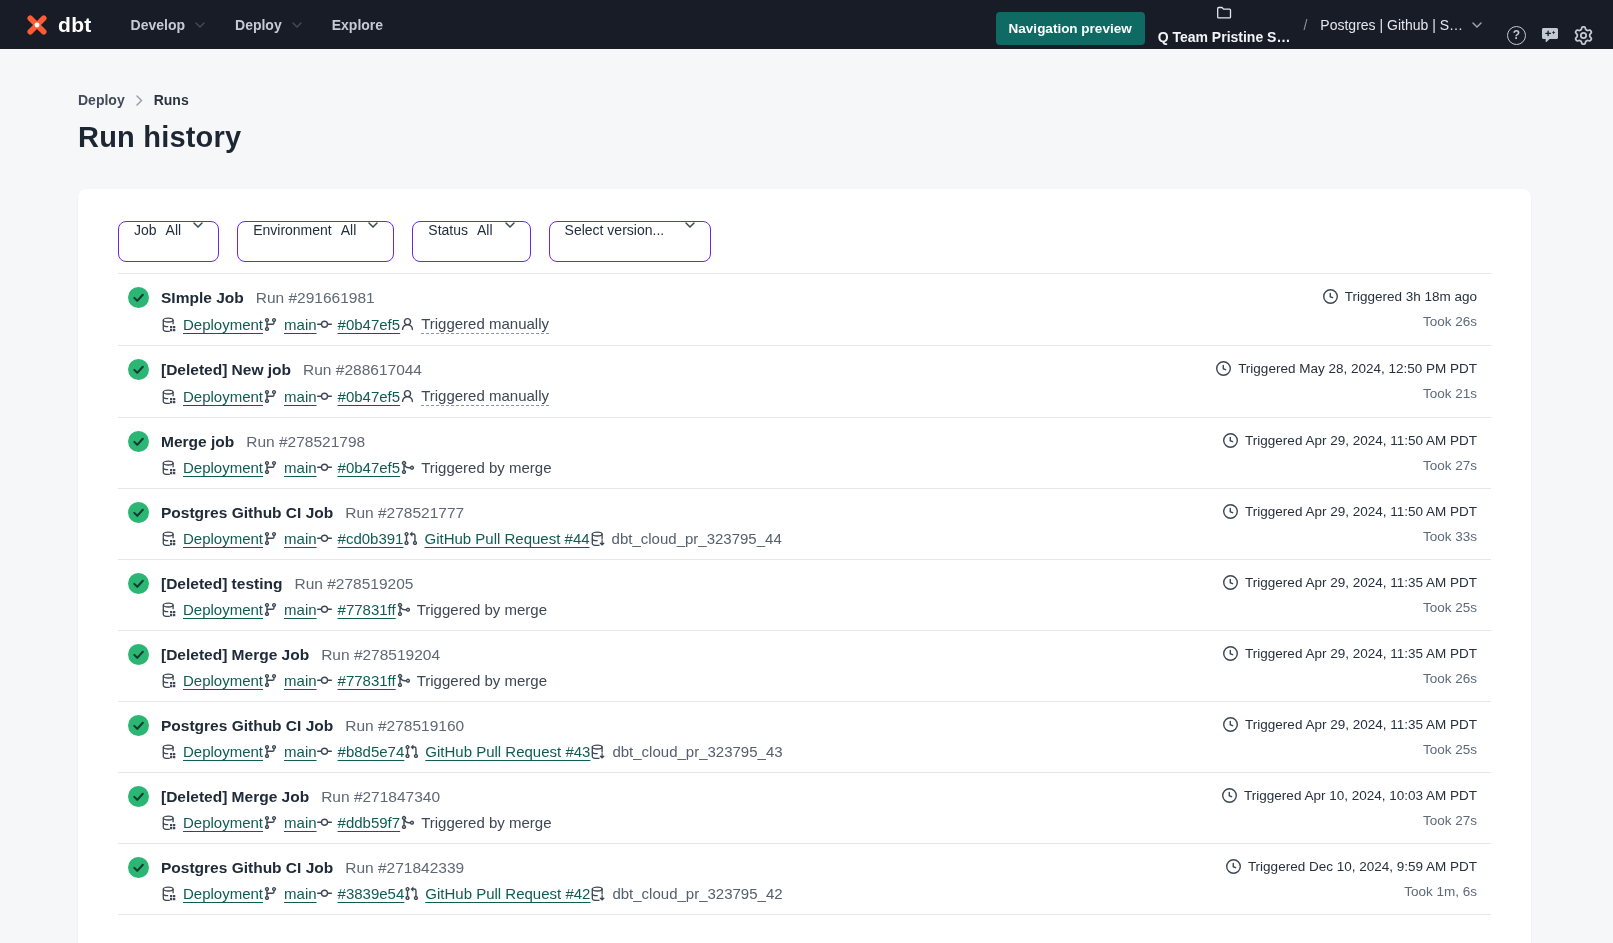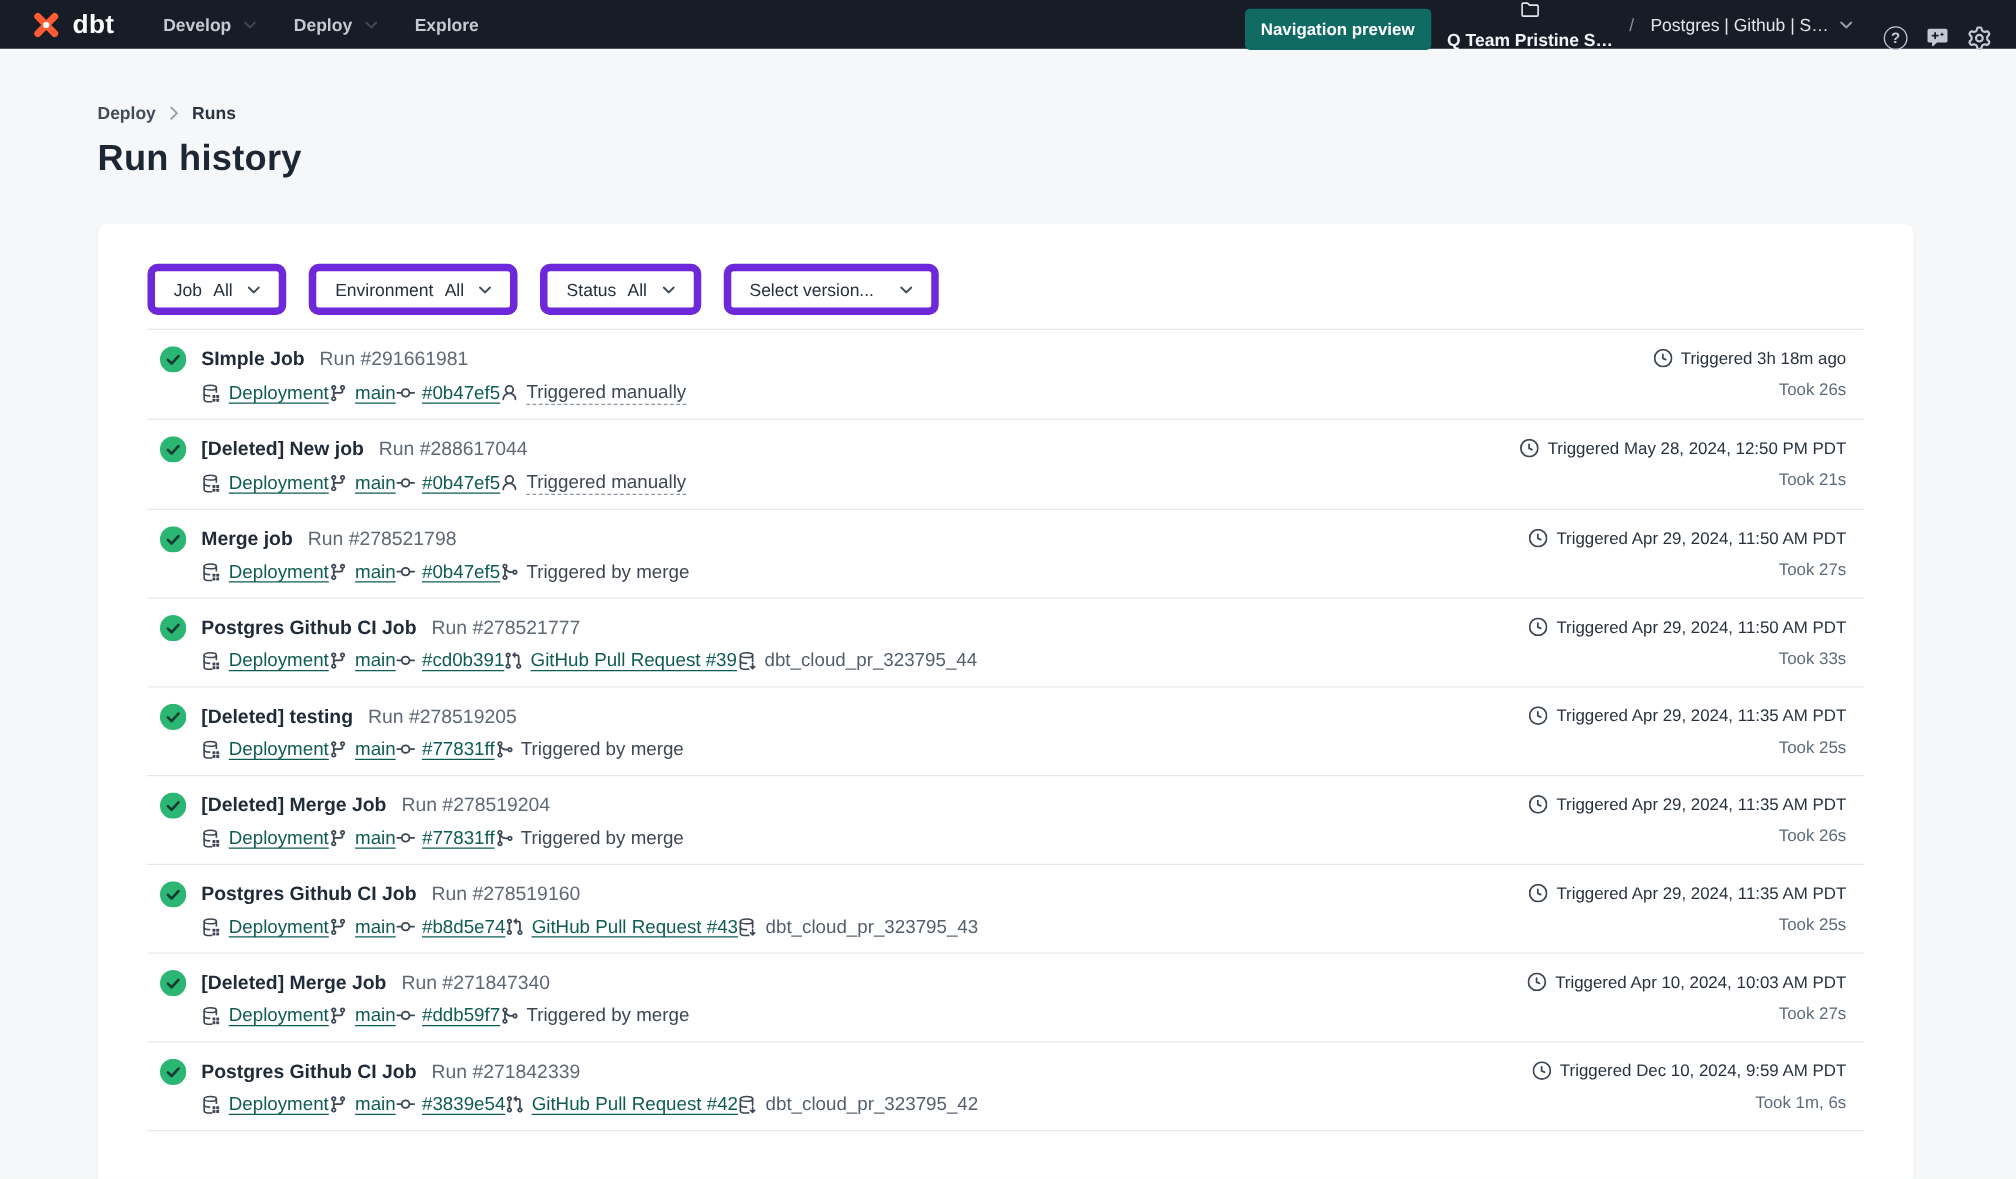--- a/index.html
+++ b/index.html
@@ -1,20 +1,20 @@
 <!DOCTYPE html>
 <html><head>
 <meta charset="utf-8">
 <style>
   * { margin:0; padding:0; box-sizing:border-box; }
   html,body { width:1613px; height:943px; overflow:hidden; }
   body { font-family:"Liberation Sans", sans-serif; background:#f6f7f8; color:#202b39; }
 
   
-  .topnav { height:39px; background:#171c26; display:flex; align-items:center; padding:0 20px 0 24px; }
+  .topnav { height:49px; background:#171c26; display:flex; align-items:center; padding:0 20px 0 24px; }
   .logo { display:flex; align-items:center; gap:8px; margin-right:24px; cursor:pointer; }
   .logo-text { color:#ffffff; font-size:21px; font-weight:700; letter-spacing:.3px; }
   .nav-item { color:#c6cbd3; font-size:14px; font-weight:700; display:flex; align-items:center; gap:7px; padding:0 15px; height:49px; cursor:pointer; }
   .nav-right { margin-left:auto; display:flex; align-items:flex-end; gap:13px; }
   .preview-btn { background:#0e6a63; color:#ffffff; font-size:13.5px; font-weight:700; padding:9px 13px; border-radius:4px; border:none; font-family:inherit; cursor:pointer; }
   .proj-crumb { display:flex; align-items:center; gap:8px; font-size:14px; }
   .proj-name { color:#f2f4f7; font-weight:700; display:flex; align-items:center; gap:8px; cursor:pointer;flex-direction:column; }
   .crumb-slash { color:#8b93a2; padding:0 5px; font-weight:400; }
   .env-picker { color:#e3e7ec; font-weight:400; display:flex; align-items:center; gap:9px; cursor:pointer; }
   .nav-icons { display:flex; align-items:center; gap:15px; margin-left:12px; color:#c3c9d2; }
@@ -25,21 +25,21 @@
   .page-wrap { padding-left:78px; }
   .breadcrumb { margin-top:43px; display:flex; align-items:center; gap:11px; font-size:14px; font-weight:700; color:#414b59; }
   .crumb-link { cursor:pointer; }
   .crumb-sep { color:#9aa1ac; display:flex; }
   .crumb-current { color:#2a3441; }
   .page-title { margin-top:13px; font-size:29px; font-weight:700; color:#1d2734; letter-spacing:.2px; }
 
   
   .card { margin-top:35px; width:1453px; height:770px; background:#ffffff; border-radius:8px; box-shadow:0 1px 2px rgba(23,28,38,.08); padding:32px 40px 0 40px; overflow:hidden; }
   .filter-bar { display:flex; gap:18px; }
-  .filter-btn { display:flex; align-items:center; gap:9px; height:41px; border:6px solid #6d28d9; border-radius:8px; padding:0 15px; background:#ffffff; font-family:inherit; font-size:14px; color:#242f3d; cursor:pointer; }
+  .filter-btn { display:flex; align-items:flex-start; gap:9px; height:41px; border:1px solid #6d28d9; border-radius:8px; padding:0 15px; background:#ffffff; font-family:inherit; font-size:14px; color:#242f3d; cursor:pointer; }
   .filter-chevron { color:#3f4a57; display:flex; margin-left:3px; }
   .filters-divider { height:1px; background:#e5e7ea; margin-top:11px; }
 
   
   .run-row { display:flex; justify-content:space-between; min-height:70px; padding:13px 14px 11px 10px; cursor:pointer; }
   .run-left { display:flex; gap:12px; }
   .status-icon { margin-top:0; display:flex; }
   .run-title-line { display:flex; align-items:baseline; gap:12px; font-size:15.5px; line-height:21px; }
   .job-name { font-weight:700; color:#202b39; }
   .run-number { color:#5f6874; }
@@ -457,21 +457,21 @@
             </span>
             <a class="meta-link">#cd0b391</a>
           </span>
 
           <span class="meta-item">
             <span class="meta-icon">
               <svg width="15" height="15" viewBox="0 0 16 16" fill="currentColor">
                       <path d="M1.5 3.25a2.25 2.25 0 1 1 3 2.122v5.256a2.251 2.251 0 1 1-1.5 0V5.372A2.25 2.25 0 0 1 1.5 3.25Zm5.677-.177L9.573.677A.25.25 0 0 1 10 .854V2.5h1A2.5 2.5 0 0 1 13.5 5v5.628a2.251 2.251 0 1 1-1.5 0V5a1 1 0 0 0-1-1h-1v1.646a.25.25 0 0 1-.427.177L7.177 3.427a.25.25 0 0 1 0-.354ZM3.75 2.5a.75.75 0 1 0 0 1.5.75.75 0 0 0 0-1.5Zm0 9.5a.75.75 0 1 0 0 1.5.75.75 0 0 0 0-1.5Zm8.25.75a.75.75 0 1 0 1.5 0 .75.75 0 0 0-1.5 0Z"></path>
                     </svg>
             </span>
-            <a class="meta-link">GitHub Pull Request #39</a>
+            <a class="meta-link">GitHub Pull Request #44</a>
           </span>
           <span class="meta-item">
             <span class="meta-icon">
               <svg width="16" height="16" viewBox="0 0 16 16">
                       <g fill="none" stroke="currentColor" stroke-width="1.3" stroke-linecap="round" stroke-linejoin="round">
                         <ellipse cx="7.2" cy="3.1" rx="4.9" ry="1.9"></ellipse>
                         <path d="M2.3 3.1v9.4c0 1.05 2.2 1.9 4.9 1.9.6 0 1.2-.04 1.75-.12M12.1 3.1v5"></path>
                         <path d="M2.3 7.8c0 1.05 2.2 1.9 4.9 1.9"></path>
                         <path d="M12.1 9.7v4.2m0 0l-1.7-1.7m1.7 1.7l1.7-1.7"></path>
                       </g>

